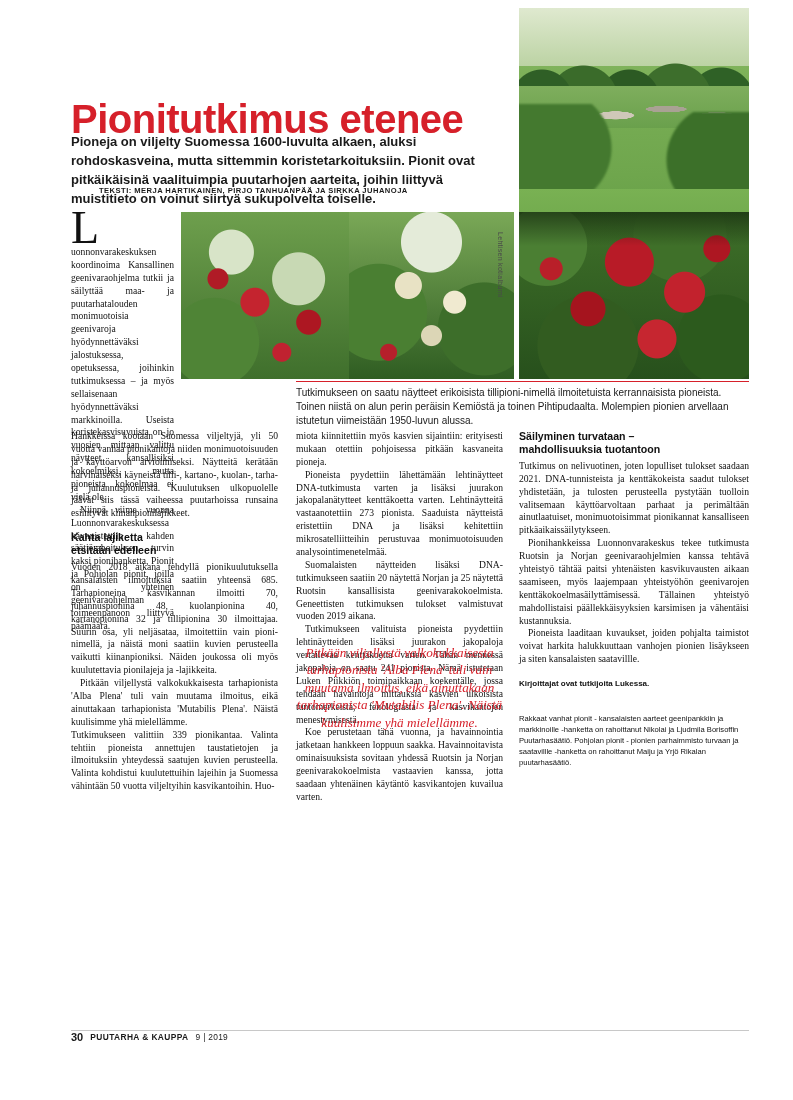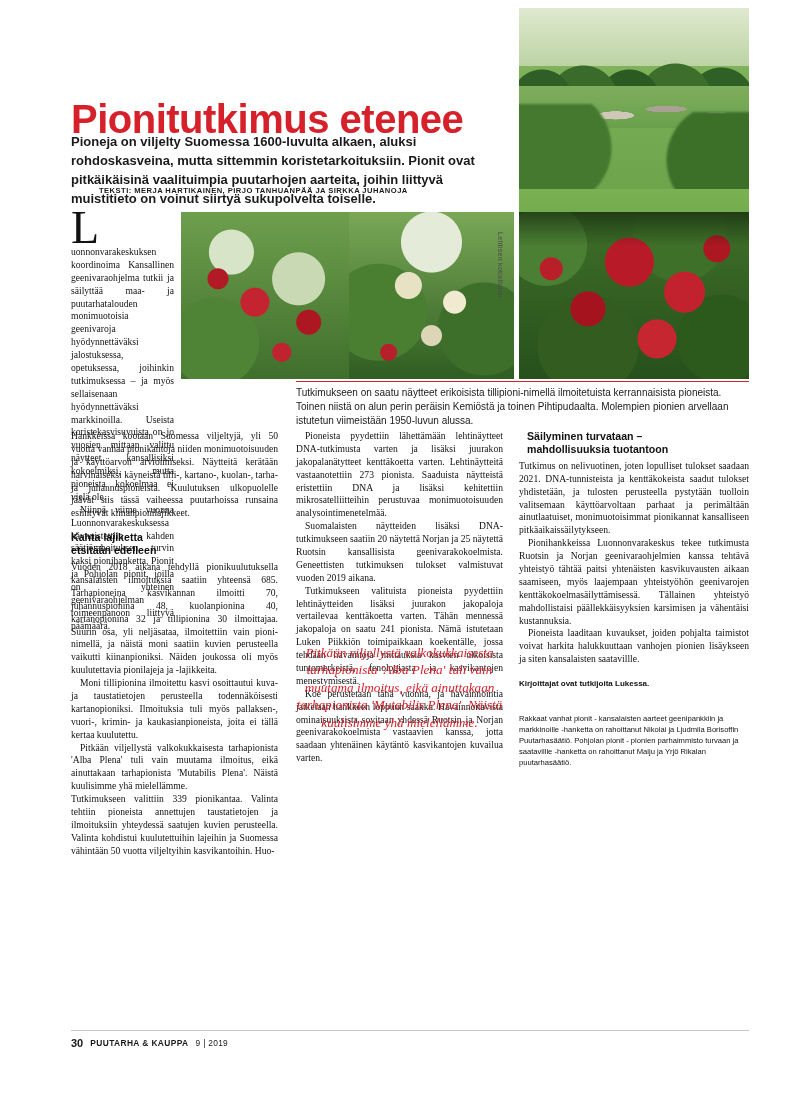--- a/index.html
+++ b/index.html
@@ -209,21 +209,21 @@
   .col p { margin: 0; text-indent: 9px; }
   .col p.first { text-indent: 0; }
   .col h3 {
     font-family: "Liberation Sans", sans-serif;
     font-size: 10.6px;
     font-weight: 700;
     margin: 11px 0 4px 0;
     line-height: 1.22;
     color:#111;
   }
-  .col h3.tight { margin-top: 10px; margin-left: 8px; }
+  .col h3.tight { margin-top: 10px; }
 
   #col1 { left: 71px; top: 206px; width: 103px; }
   #col2 { left: 71px; top: 430px; width: 207px; }
   #col3 { left: 296px; top: 430px; width: 207px; }
   #col4 { left: 519px; top: 430px; width: 230px; }
 
   
   .dropcap {
     float:left;
     font-family: "Liberation Serif", serif;
@@ -258,21 +258,20 @@
     line-height: 1.45;
     margin-top: 11px;
     text-align: left;
   }
   .smallnote.block2 { margin-top: 24px; }
 
   
   .footer {
     position:absolute; left:71px; top:1030px; width:678px;
     border-top: 1px solid #c8c8c8;
-    padding-top: 6px;
     font-family: "Liberation Sans", sans-serif;
     font-size: 8.4px;
     color:#1a1a1a;
     display:flex; align-items:center; gap:7px;
   }
   .footer .pnum { font-weight:700; font-size: 11px; }
   .footer .mag { font-weight:700; letter-spacing:.4px; }
   .footer .iss { letter-spacing:.3px; }
 </style>
 </head>
@@ -315,26 +314,26 @@
   <div class="col" id="col1">
     <p class="first"><span class="dropcap">L</span><span>uonnonvarakeskuksen koordinoima Kansallinen geenivaraohjelma tutkii ja säilyttää maa- ja puutarhatalouden monimuotoisia geenivaroja hyödynnettäväksi jalostuksessa, opetuksessa, joihinkin tutkimuksessa – ja myös sellaisenaan hyödynnettäväksi markkinoilla. Useista koristekasvisuvuista on jo vuosien mittaan valittu näytteet kansallisiksi kokoelmiksi, mutta pioneista kokoelmaa ei vielä ole.</span></p>
     <p>Niinpä viime vuonna Luonnonvarakeskuksessa käynnistettiin kahden säätiörahoituksen turvin kaksi pionihanketta, Pionit ja Pohjolan pionit, joilla on yhteinen geenivaraohjelman toimeenpanoon liittyvä päämäärä.</p>
   </div>
 
   <div class="col" id="col2">
     <p class="first">Hankkeissa kootaan Suomessa viljeltyjä, yli 50 vuotta vanhaa pionikantoja niiden monimuotoisuuden ja käyttöarvon arvioimiseksi. Näytteitä kerätään harvinaiseksi käyneistä tilli-, kartano-, kuolan-, tarha- ja juhannuspioneista. Kuulutuksen ulkopuolelle jäävät siis tässä vaiheessa puutarhoissa runsaina esiintyvät kiinanpionilajikkeet.</p>
     <h3 style="white-space:pre-line">Kahta lajiketta
 etsitään edelleen</h3>
     <p class="first">Vuoden 2018 aikana tehdyllä pionikuulutuksella kansalaisten ilmoituksia saatiin yhteensä 685. Tarhapioneina kasvikannan ilmoitti 70, juhannuspionina 48, kuolanpionina 40, kartanopionina 32 ja tillipionina 30 ilmoittajaa. Suurin osa, yli neljäsataa, ilmoitettiin vain pioni-nimellä, ja näistä moni saatiin kuvien perusteella vaikutti kiinanpioniksi. Näiden joukossa oli myös kuulutettavia pionilajeja ja -lajikkeita.</p>
-    <p>Moni tillipionina ilmoitettu kasvi osoittautui kuva- ja taustatietojen perusteella todennäköisesti kartanopioniksi. Ilmoituksia tuli myös pallaksen-, vuori-, krimin- ja kaukasianpioneista, joita ei tällä kertaa kuulutettu.</p>
     <p>Pitkään viljellystä valkokukkaisesta tarhapionista 'Alba Plena' tuli vain muutama ilmoitus, eikä ainuttakaan tarhapionista 'Mutabilis Plena'. Näistä kuulisimme yhä mielellämme.</p>
     <p class="first">Tutkimukseen valittiin 339 pionikantaa. Valinta tehtiin pioneista annettujen taustatietojen ja ilmoituksiin yhteydessä saatujen kuvien perusteella. Valinta kohdistui kuulutettuihin lajeihin ja Suomessa vähintään 50 vuotta viljeltyihin kasvikantoihin. Huo-</p>
   </div>
 
   <div class="col" id="col3">
+    <p class="first">miota kiinnitettiin myös kasvien sijaintiin: erityisesti mukaan otettiin pohjoisessa pitkään kasvaneita pioneja.</p>
     <p>Pioneista pyydettiin lähettämään lehtinäytteet DNA-tutkimusta varten ja lisäksi juurakon jakopalanätytteet kenttäkoetta varten. Lehtinäytteitä vastaanotettiin 273 pionista. Saaduista näytteistä eristettiin DNA ja lisäksi kehitettiin mikrosatelliitteihin perustuvaa monimuotoisuuden analysointimenetelmää.</p>
     <p>Suomalaisten näytteiden lisäksi DNA-tutkimukseen saatiin 20 näytettä Norjan ja 25 näytettä Ruotsin kansallisista geenivarakokoelmista. Geneettisten tutkimuksen tulokset valmistuvat vuoden 2019 aikana.</p>
     <p>Tutkimukseen valituista pioneista pyydettiin lehtinäytteiden lisäksi juurakon jakopaloja vertailevaa kenttäkoetta varten. Tähän mennessä jakopaloja on saatu 241 pionista. Nämä istutetaan Luken Piikkiön toimipaikkaan koekentälle, jossa tehdään havaintoja mittauksia kasvien ulkoisista tuntomerkeistä, fenologiasta ja kasvikantojen menestymisestä.</p>
     <p>Koe perustetaan tänä vuonna, ja havainnointia jatketaan hankkeen loppuun saakka. Havainnoitavista ominaisuuksista sovitaan yhdessä Ruotsin ja Norjan geenivarakokoelmista vastaavien kanssa, jotta saadaan yhtenäinen käytäntö kasvikantojen kuvailua varten.</p>
   </div>
 
   <div class="pullquote">Pitkään viljellystä valkokukkaisesta tarhapionista 'Alba Plena' tuli vain muutama ilmoitus, eikä ainuttakaan tarhapionista 'Mutabilis Plena'. Näistä kuulisimme yhä mielellämme.</div>
 
   <div class="col" id="col4">
     <h3 class="tight" style="white-space:pre-line; margin-top:0">Säilyminen turvataan –

